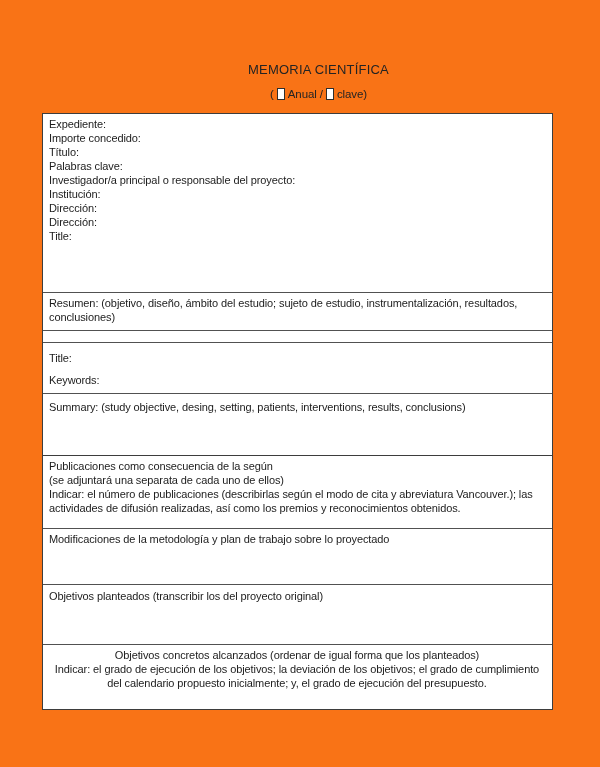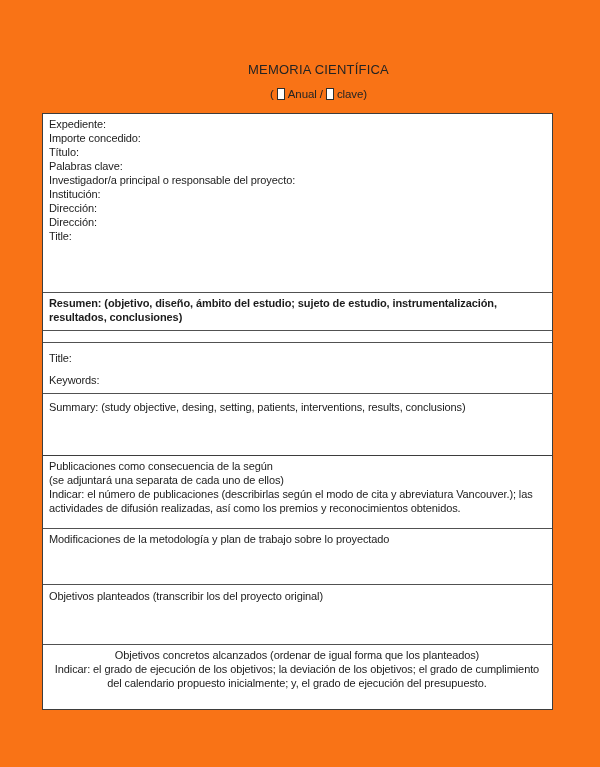--- a/index.html
+++ b/index.html
@@ -55,21 +55,21 @@
     box-sizing: border-box;
     padding: 3px 7px 0 6px;
     overflow: hidden;
     border-top: 1px solid #515151;
   }
   .row:first-child { border-top: none; }
   .page p { margin: 0; line-height: 14px; }
   .field { margin-bottom: 3.5px; }
 
   .row-fields    { height: 178px; }
-  .row-resumen   { height: 38px; font-weight: bold; }
+  .row-resumen   { height: 38px; }
   .row-spacer    { height: 12px; }
   .row-english   { height: 51px; padding-top: 8px; }
   .row-english .field { margin-bottom: 8px; }
   .row-summary   { height: 44px; padding-top: 6px; }
 
   .row-pub       { height: 72px; }
   .row-mod       { height: 56px; }
   .row-objp      { height: 60px; padding-top: 4px; }
   .row-obja      { height: 65px; padding-top: 3px; text-align: center; }
 </style>

